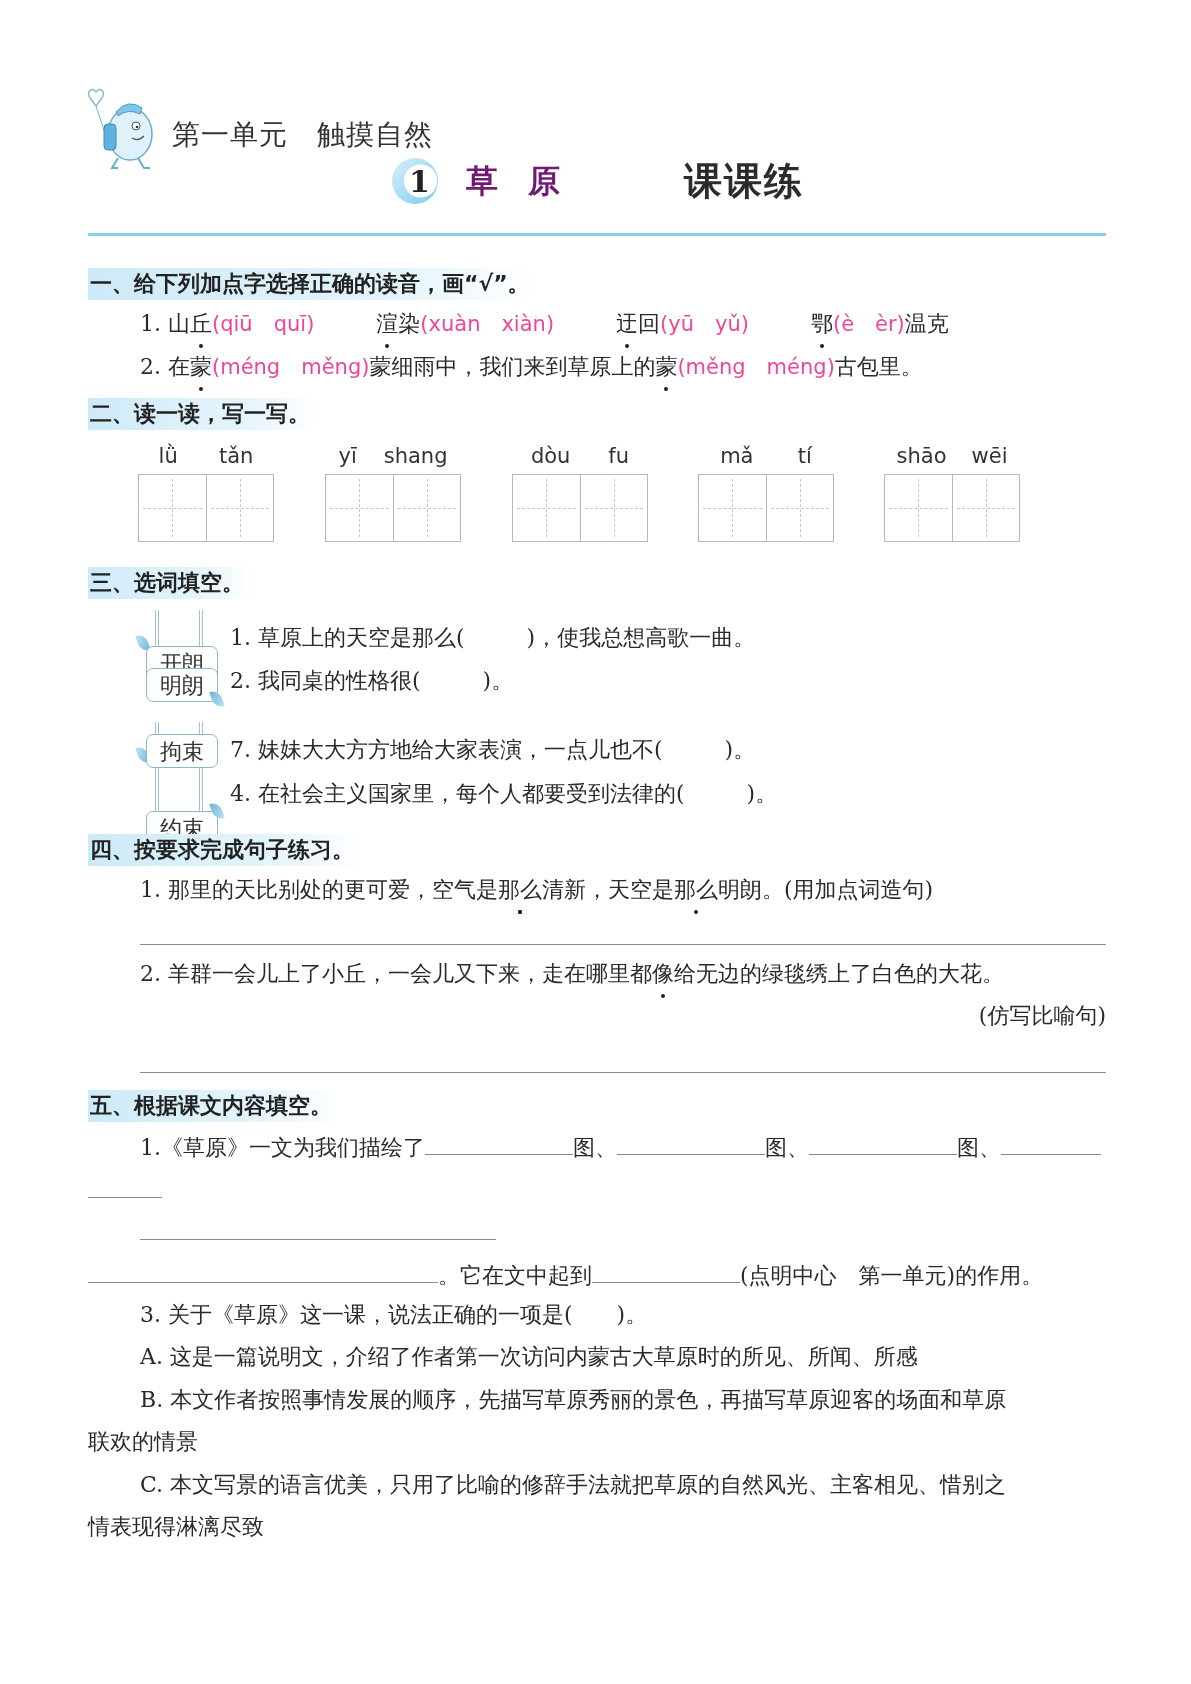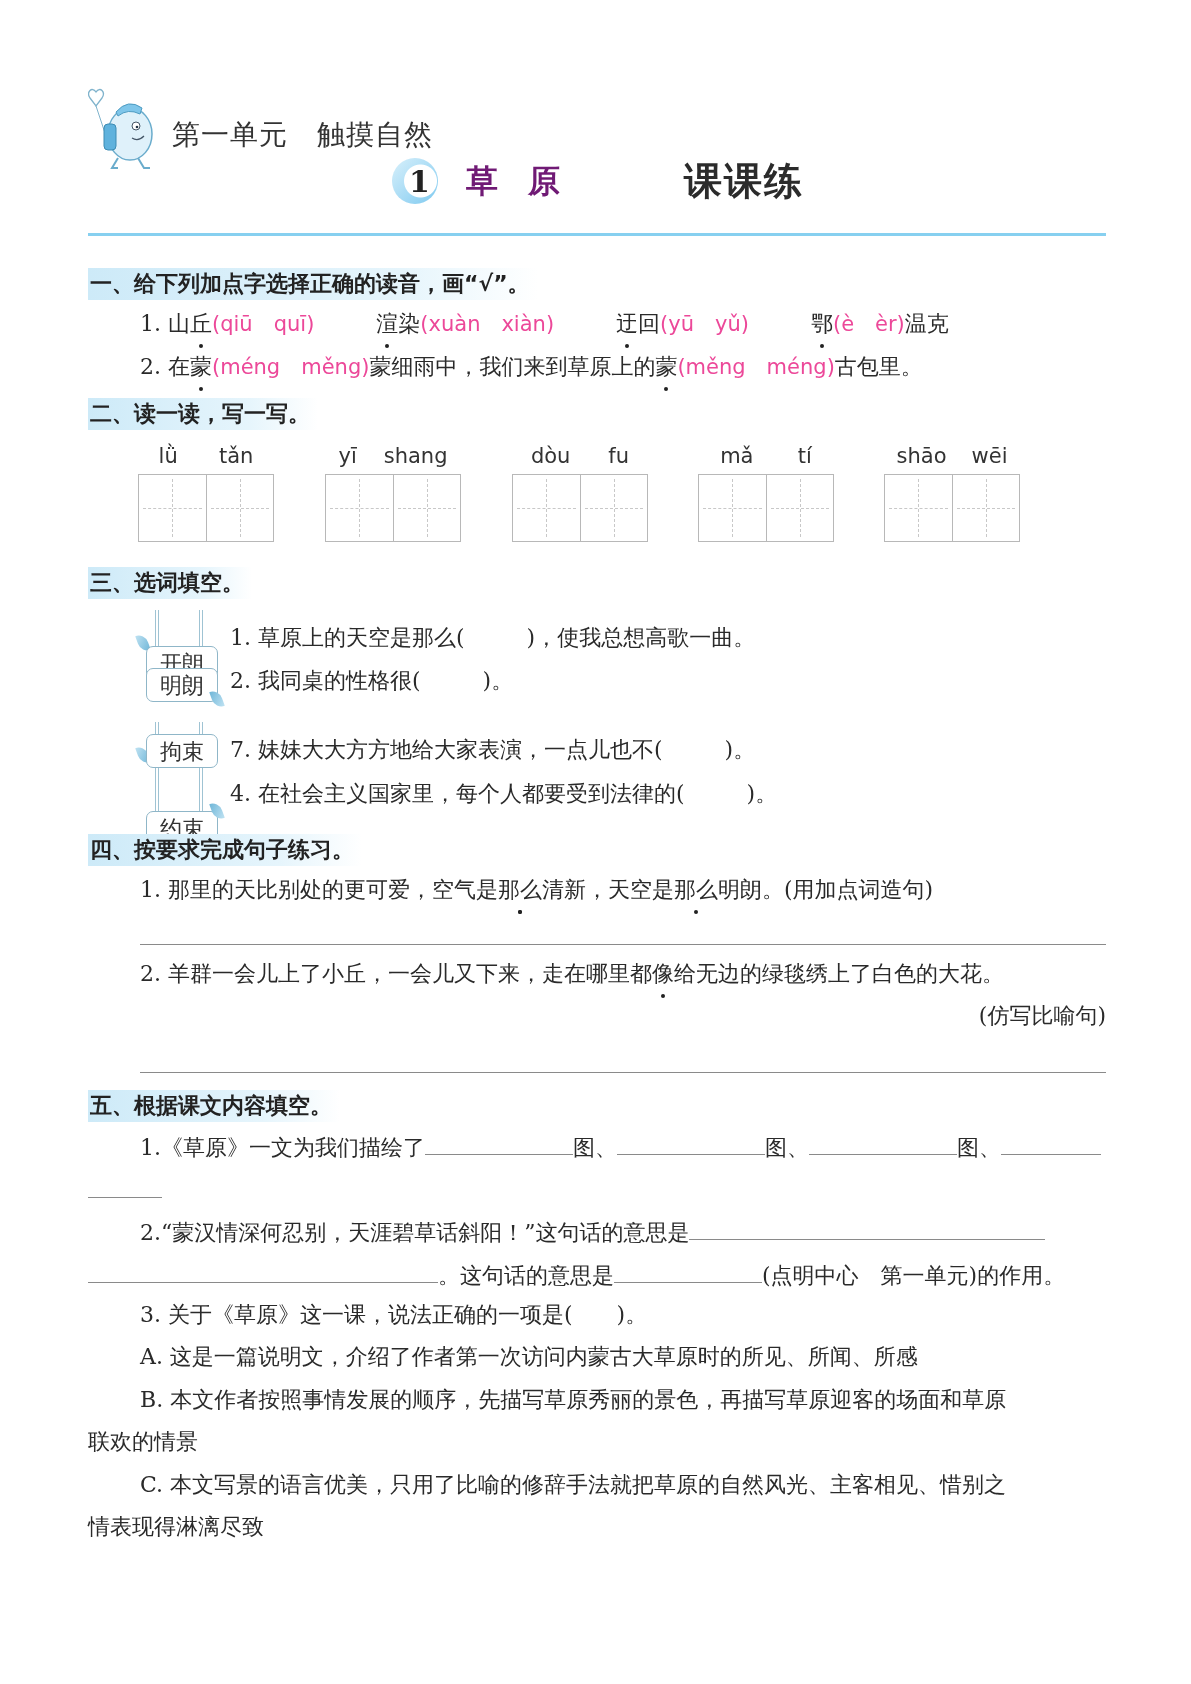--- a/index.html
+++ b/index.html
@@ -196,24 +196,24 @@
 <div class="abs sec-head" style="left:88px; top:1090px;">五、根据课文内容填空。</div>
 
 <div class="abs line" style="left:140px; top:1130px;">
   <span>1.《草原》一文为我们描绘了</span><span class="blank" style="width:148px;"></span><span>图、</span><span class="blank" style="width:148px;"></span><span>图、</span><span class="blank" style="width:148px;"></span><span>图、</span><span class="blank" style="width:100px;"></span>
 </div>
 <div class="abs line" style="left:88px; top:1173px;">
   <span class="blank" style="width:74px;"></span>
 </div>
 
 <div class="abs line" style="left:140px; top:1215px;">
-  <span>2.“蒙汉情深何忍别，天涯碧草话斜阳！”这句话的意思是</span><span class="blank" style="width:356px;"></span>
+  <span class="blank" style="width:356px;"></span>
 </div>
 <div class="abs line" style="left:88px; top:1258px;">
-  <span class="blank" style="width:350px;"></span><span>。这句话的意思是</span><span class="blank" style="width:148px;"></span><span>(点明中心　第一单元)的作用。</span>
+  <span class="blank" style="width:350px;"></span><span>。它在文中起到</span><span class="blank" style="width:148px;"></span><span>(点明中心　第一单元)的作用。</span>
 </div>
 
 <div class="abs line" style="left:140px; top:1300px;">3. 关于《草原》这一课，说法正确的一项是(　　)。</div>
 <div class="abs line" style="left:140px; top:1342px;">A. 这是一篇说明文，介绍了作者第一次访问内蒙古大草原时的所见、所闻、所感</div>
 <div class="abs line" style="left:140px; top:1385px;">B. 本文作者按照事情发展的顺序，先描写草原秀丽的景色，再描写草原迎客的场面和草原</div>
 <div class="abs line" style="left:88px; top:1427px;">联欢的情景</div>
 <div class="abs line" style="left:140px; top:1470px;">C. 本文写景的语言优美，只用了比喻的修辞手法就把草原的自然风光、主客相见、惜别之</div>
 <div class="abs line" style="left:88px; top:1512px;">情表现得淋漓尽致</div>
 
 </body></html>

